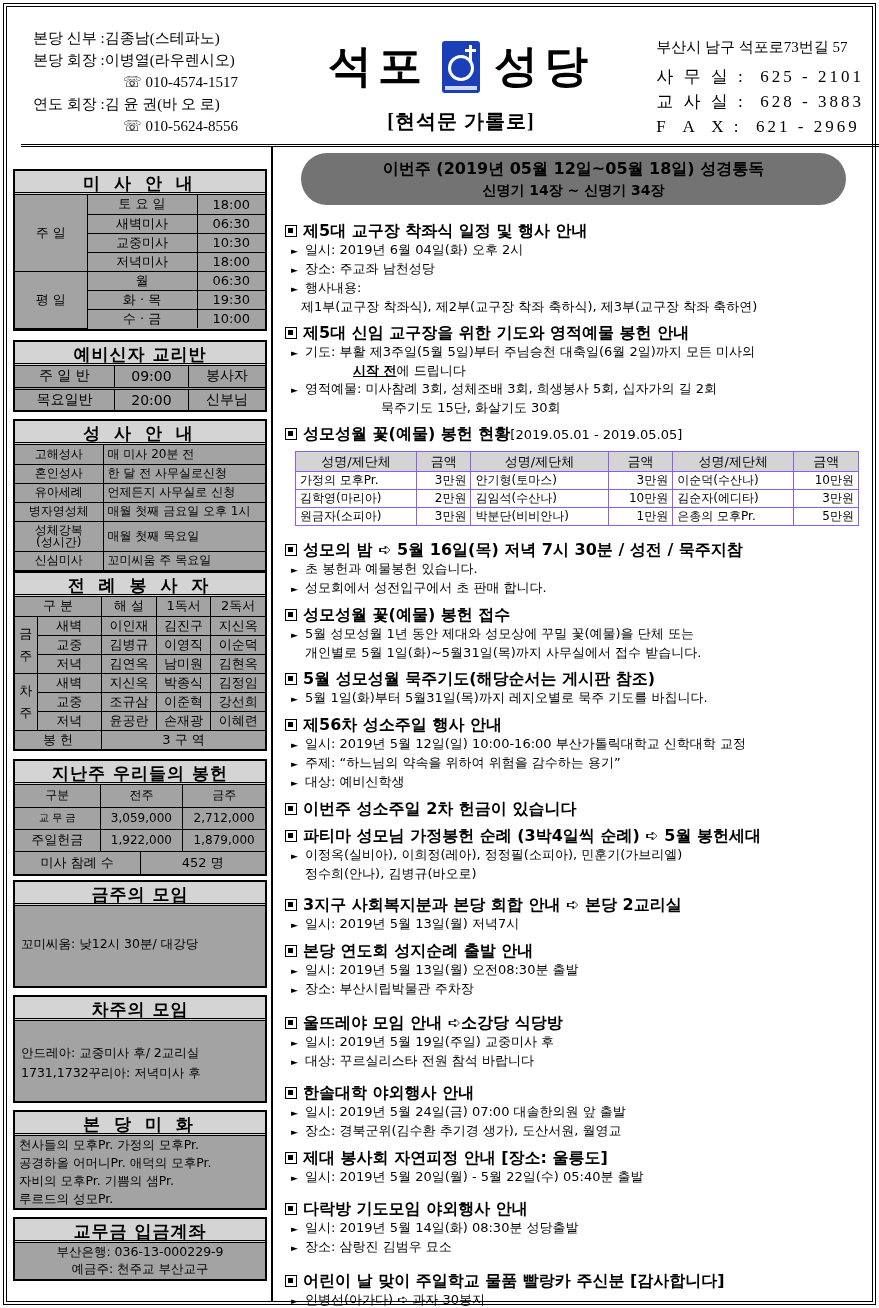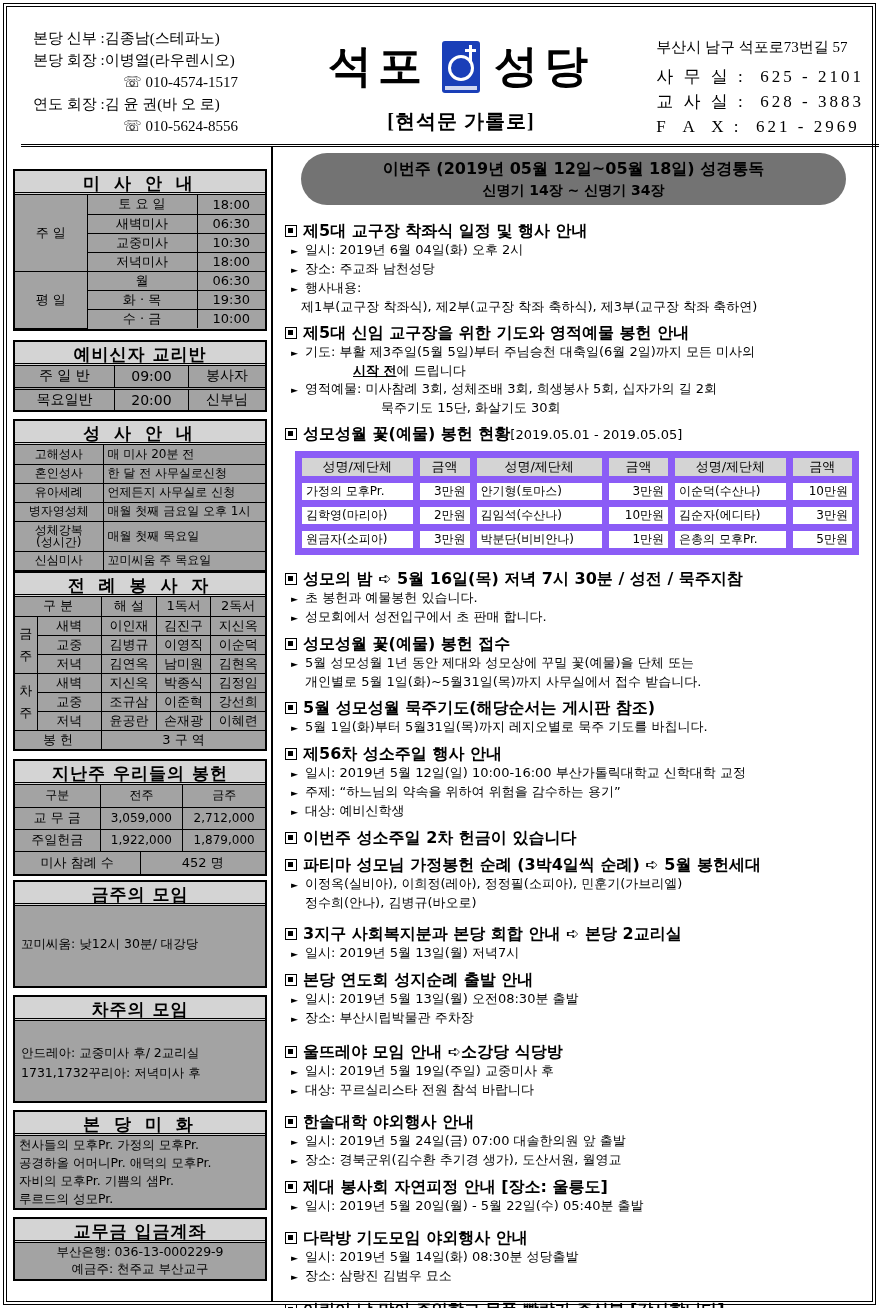--- a/index.html
+++ b/index.html
@@ -48,21 +48,21 @@
   .item { margin-bottom: 7px; }
   .item-h { font-size: 16px; font-weight: bold; line-height: 20px; white-space: nowrap; }
   .item-h .sq { display: inline-block; width: 12px; height: 12px; border: 1.5px solid #000; position: relative; margin-right: 6px; top: 1px; }
   .item-h .sq::after { content: ""; position: absolute; left: 2px; top: 2px; width: 5px; height: 5px; background: #000; }
   .item-h .thin { font-weight: normal; font-size: 13px; }
   .line { font-size: 13px; line-height: 18px; padding-left: 6px; white-space: nowrap; }
   .line .arrow { display: inline-block; width: 14px; font-size: 9px; }
   .line.cont { padding-left: 20px; }
   .u-bold { font-weight: bold; text-decoration: underline; }
   table.gifts { width: 564px; border-collapse: collapse; font-size: 12px; margin: 6px 0 0 10px; }
-  table.gifts td { border: 7px solid #8b5cf6; height: 16px; padding: 0 4px; }
+  table.gifts td { border: 1px solid #8b5cf6; height: 16px; padding: 0 4px; }
   table.gifts tr.hd td { background: #d4d4d4; text-align: center; font-size: 13px; height: 20px; }
   table.gifts td.amt { text-align: right; }
 </style>
 </head>
 <body>
 
 <div class="page">
 
   <div class="header">
     <div class="hdr-left">
@@ -247,21 +247,21 @@
     <div class="box" style="top:612px;">
       <div class="box-h" style="letter-spacing:1px;">지난주 우리들의 봉헌</div>
       <table class="grid" style="font-size:12px;">
         <tbody>
             <tr>
               <td style="width:85px;height:22px;">구분</td>
               <td>전주</td>
               <td>금주</td>
             </tr>
         <tr>
-              <td style="height:22px;font-size:13px;">교 무 금</td>
+              <td style="height:22px;font-size:10px;">교 무 금</td>
               <td>3,059,000</td>
               <td>2,712,000</td>
             </tr>
         <tr>
               <td style="height:22px;font-size:13px;">주일헌금</td>
               <td>1,922,000</td>
               <td>1,879,000</td>
             </tr>
       </tbody>
         </table>

